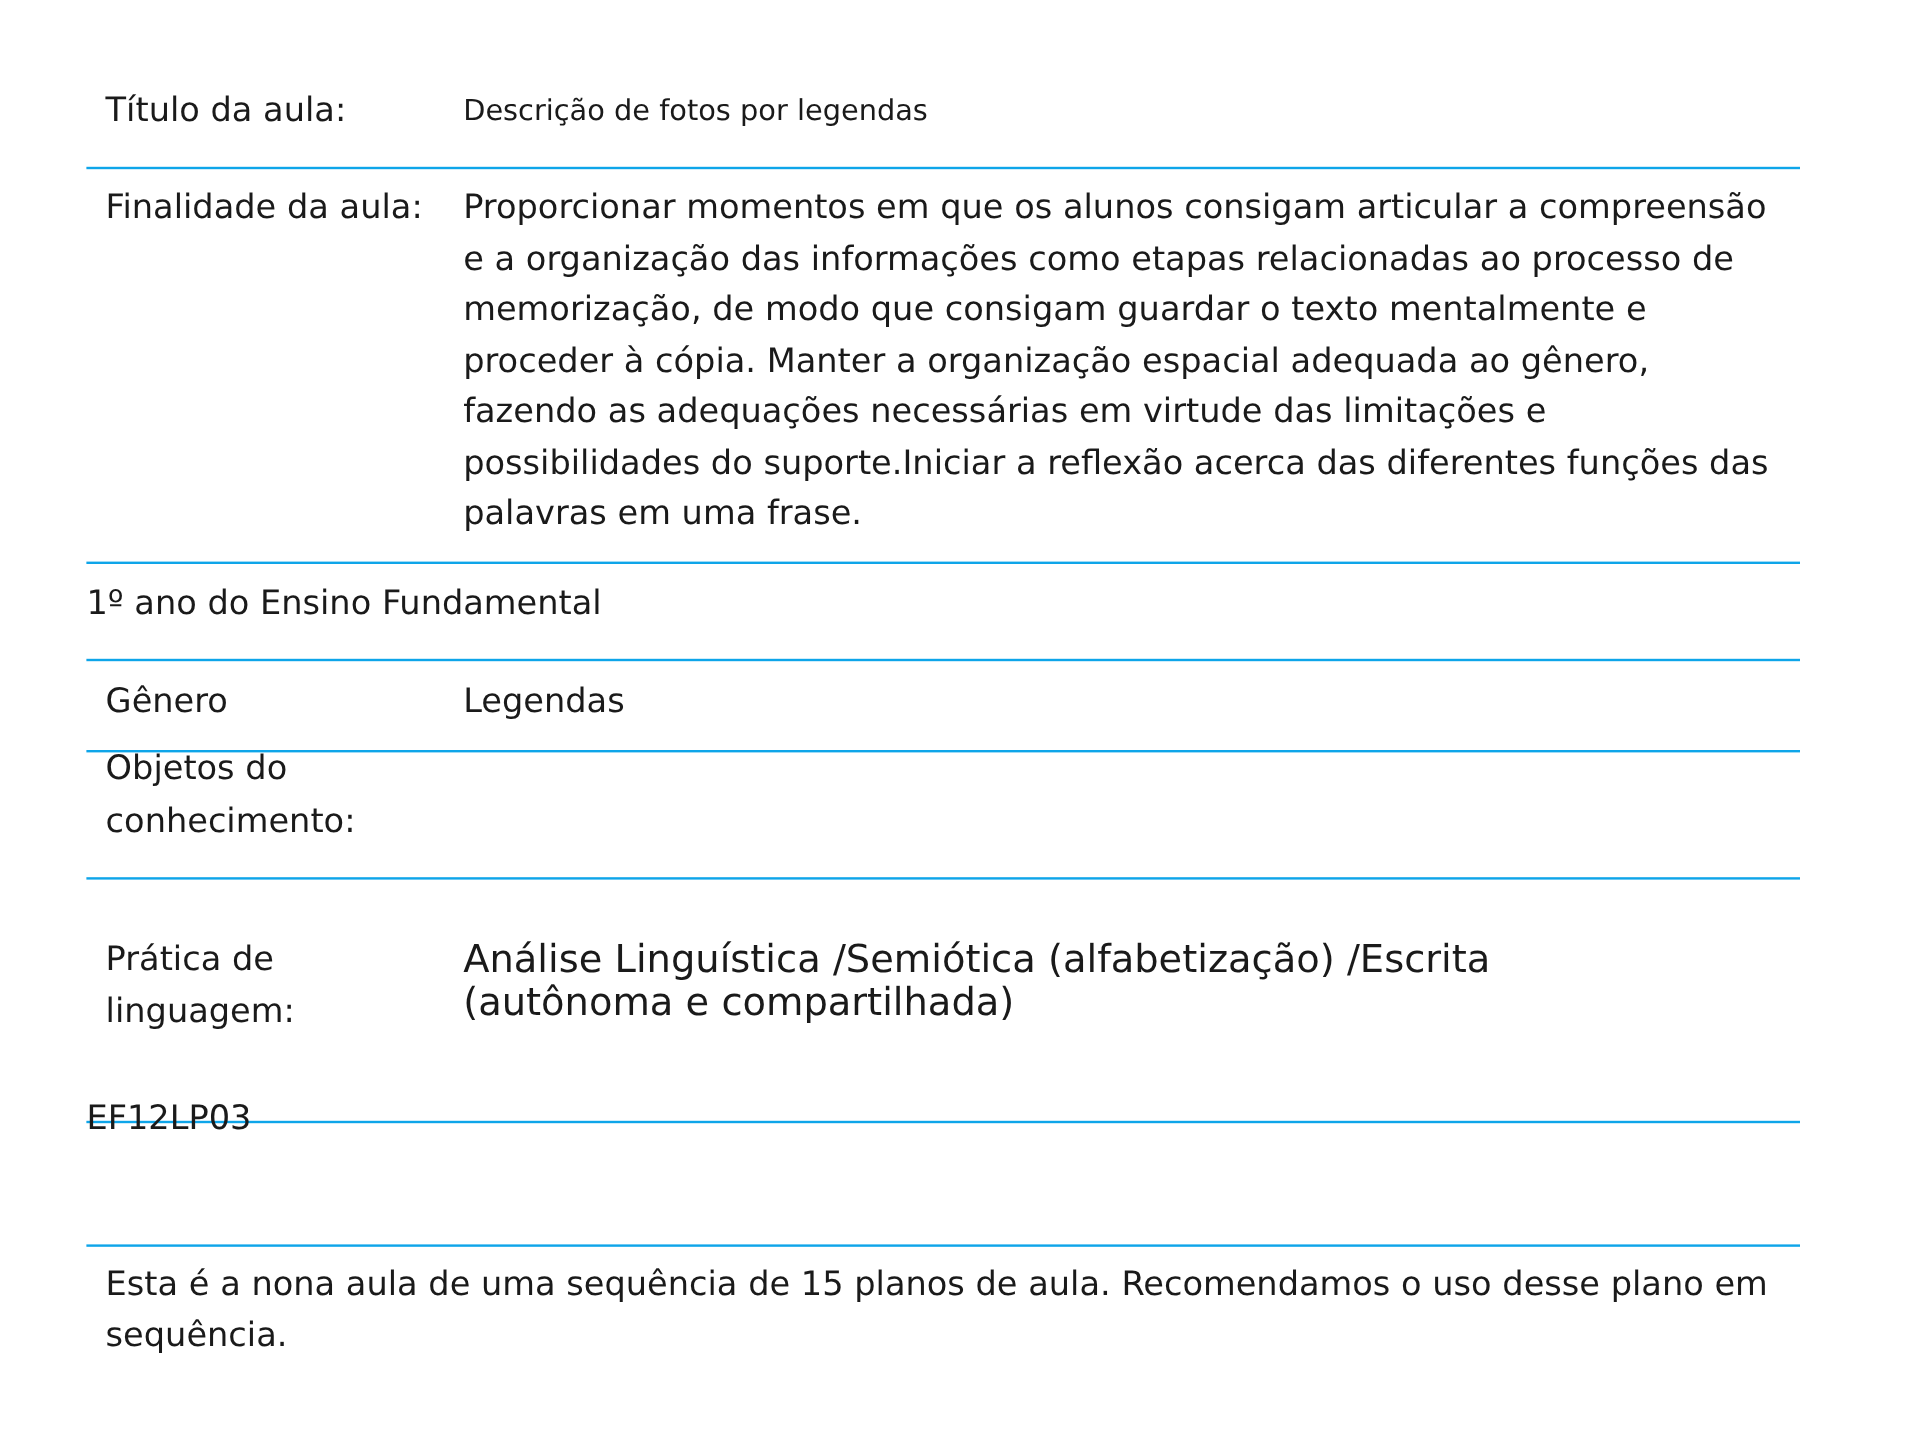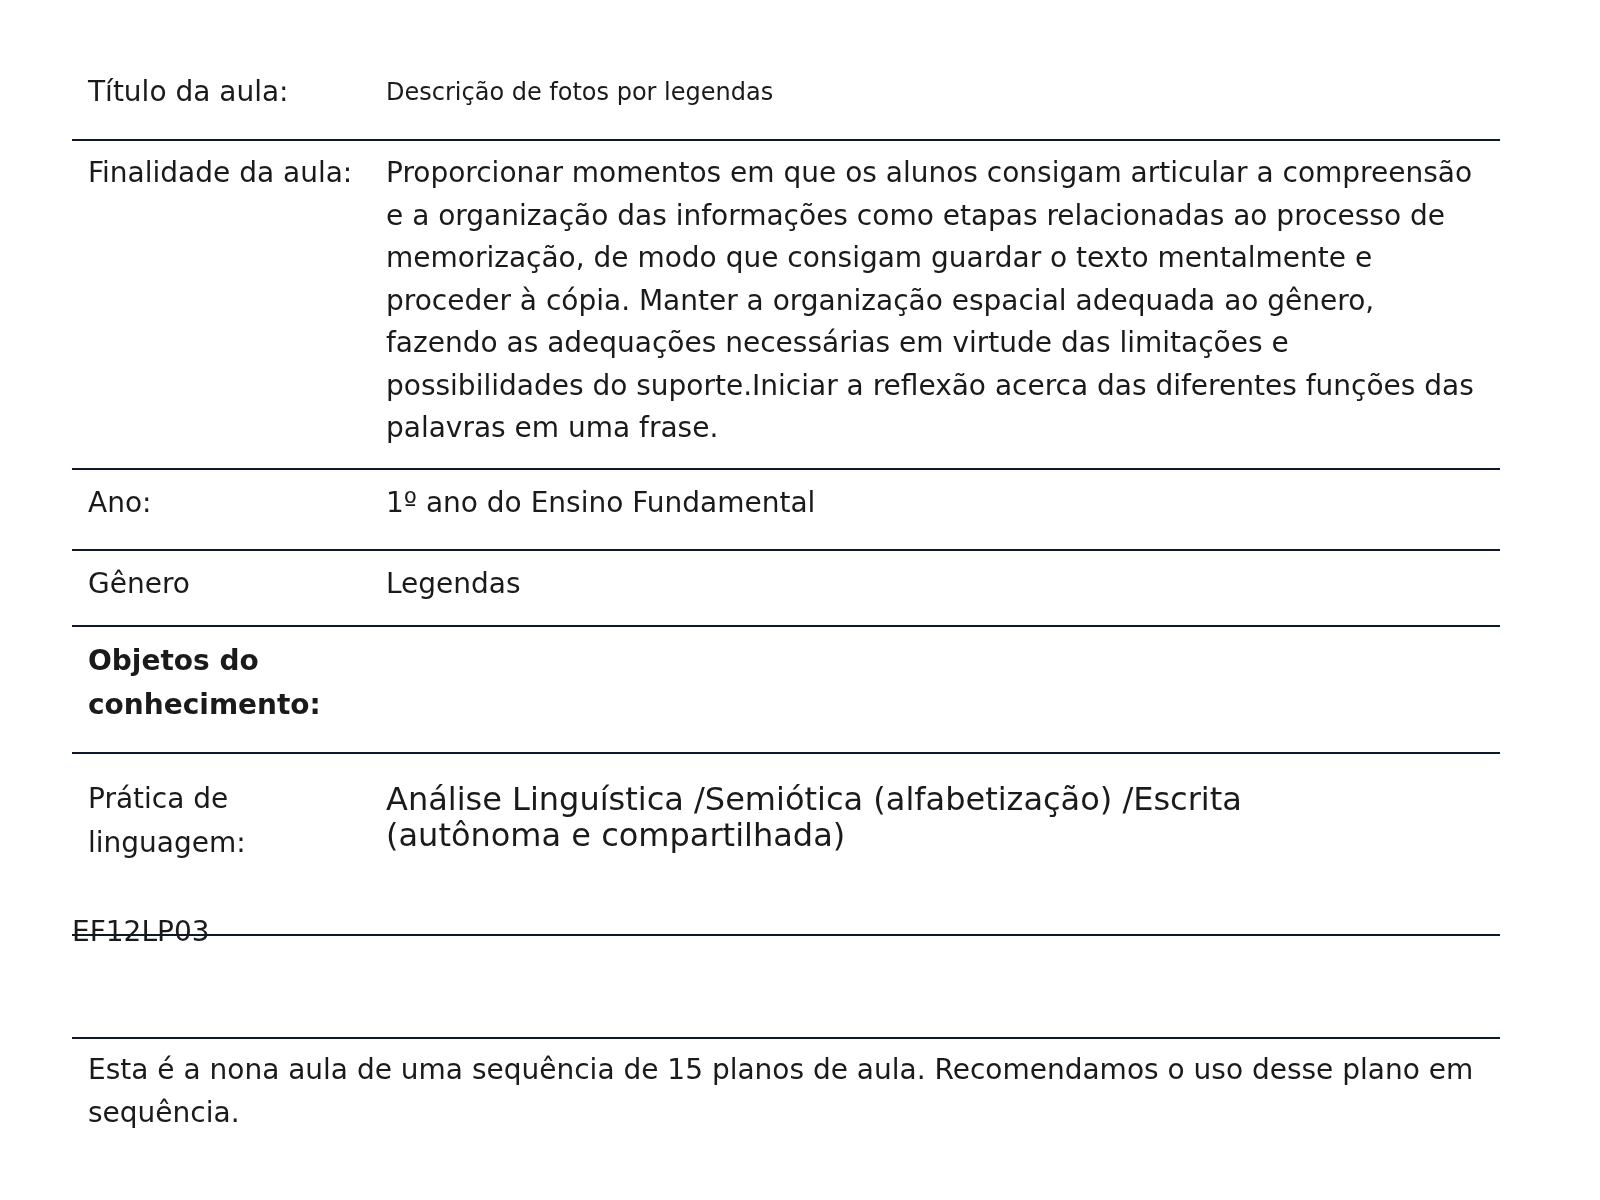--- a/index.html
+++ b/index.html
@@ -20,21 +20,21 @@
       left: 72px;
       top: 0;
       width: 1428px;
     }
 
     
     .abs-row {
       position: absolute;
       left: 0;
       width: 1428px;
-      border-bottom: 2px solid #0f172a;
+      border-bottom: 2px solid #0ea5e9;
       box-sizing: border-box;
       display: flex;
     }
     .footer {
       position: absolute;
       left: 16px;
       top: 1048px;
       width: 1410px;
       font-size: 28px;
       line-height: 43px;
@@ -49,30 +49,29 @@
     <div class="label" style="width:314px; padding-left:16px; font-size:28px; line-height:44px; padding-top:70px; box-sizing:border-box; flex-shrink:0;">Título da aula:</div>
     <div class="value" style="font-size:24px; line-height:44px; padding-top:70px;">Descrição de fotos por legendas</div>
   </div>
 
   <div class="abs-row" style="top:141px; height:329px;">
     <div class="label" style="width:314px; padding-left:16px; font-size:28px; line-height:42.5px; padding-top:11px; box-sizing:border-box; flex-shrink:0;">Finalidade da aula:</div>
     <div class="value" style="font-size:28px; line-height:42.5px; padding-top:11px; padding-right:26px;">Proporcionar momentos em que os alunos consigam articular a compreensão e a organização das informações como etapas relacionadas ao processo de memorização, de modo que consigam guardar o texto mentalmente e proceder à cópia.  Manter a organização espacial adequada ao gênero, fazendo as adequações necessárias em virtude das limitações e possibilidades do suporte.Iniciar a reflexão acerca das diferentes  funções das palavras em uma frase.</div>
   </div>
 
   <div class="abs-row" style="top:470px; height:81px;">
-    <div class="label" style="width:314px; padding-left:16px; font-size:28px; line-height:44px; padding-top:11px; box-sizing:border-box; flex-shrink:0;">Ano:</div>
     <div class="value" style="font-size:28px; line-height:44px; padding-top:11px;">1º ano do Ensino Fundamental</div>
   </div>
 
   <div class="abs-row" style="top:551px; height:76px;">
     <div class="label" style="width:314px; padding-left:16px; font-size:28px; line-height:44px; padding-top:11px; box-sizing:border-box; flex-shrink:0;">Gênero</div>
     <div class="value" style="font-size:28px; line-height:44px; padding-top:11px;">Legendas</div>
   </div>
 
-  <div class="abs-row" style="top:628px; height:126px;font-weight:bold;">
+  <div class="abs-row" style="top:607px; height:126px;">
     <div class="label" style="width:314px; padding-left:16px; padding-right:40px; font-size:28px; line-height:44px; padding-top:11px; box-sizing:border-box; flex-shrink:0;">Objetos do conhecimento:</div>
   </div>
 
   <div class="abs-row" style="top:766px; height:170px;">
     <div class="label" style="width:314px; padding-left:16px; padding-right:100px; font-size:28px; line-height:44px; padding-top:11px; box-sizing:border-box; flex-shrink:0;">Prática de linguagem:</div>
     <div class="value" style="font-size:32px; line-height:36px; padding-top:15px; padding-right:150px;">Análise Linguística /Semiótica (alfabetização) /Escrita (autônoma e compartilhada)</div>
   </div>
 
   <div class="abs-row" style="top:899px; height:140px;">
     <div class="value" style="font-size:28px; line-height:44px; padding-top:11px;">EF12LP03</div>

